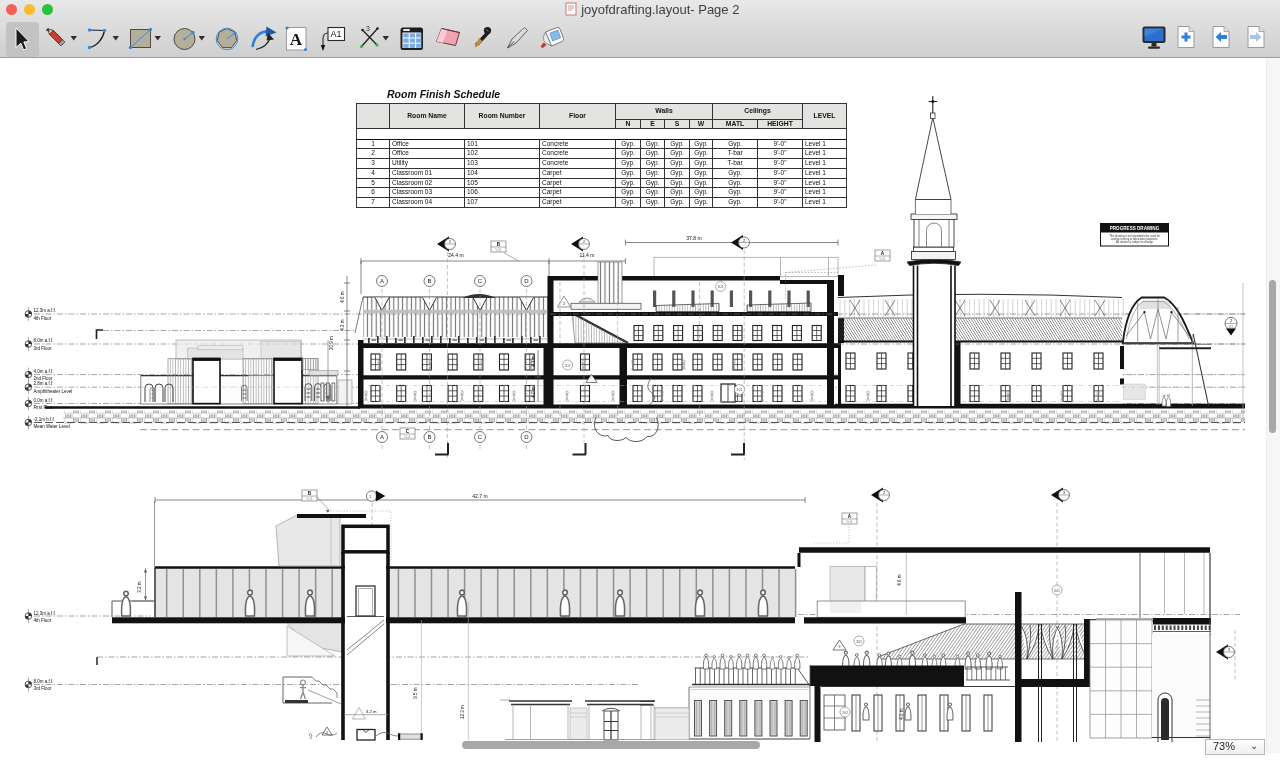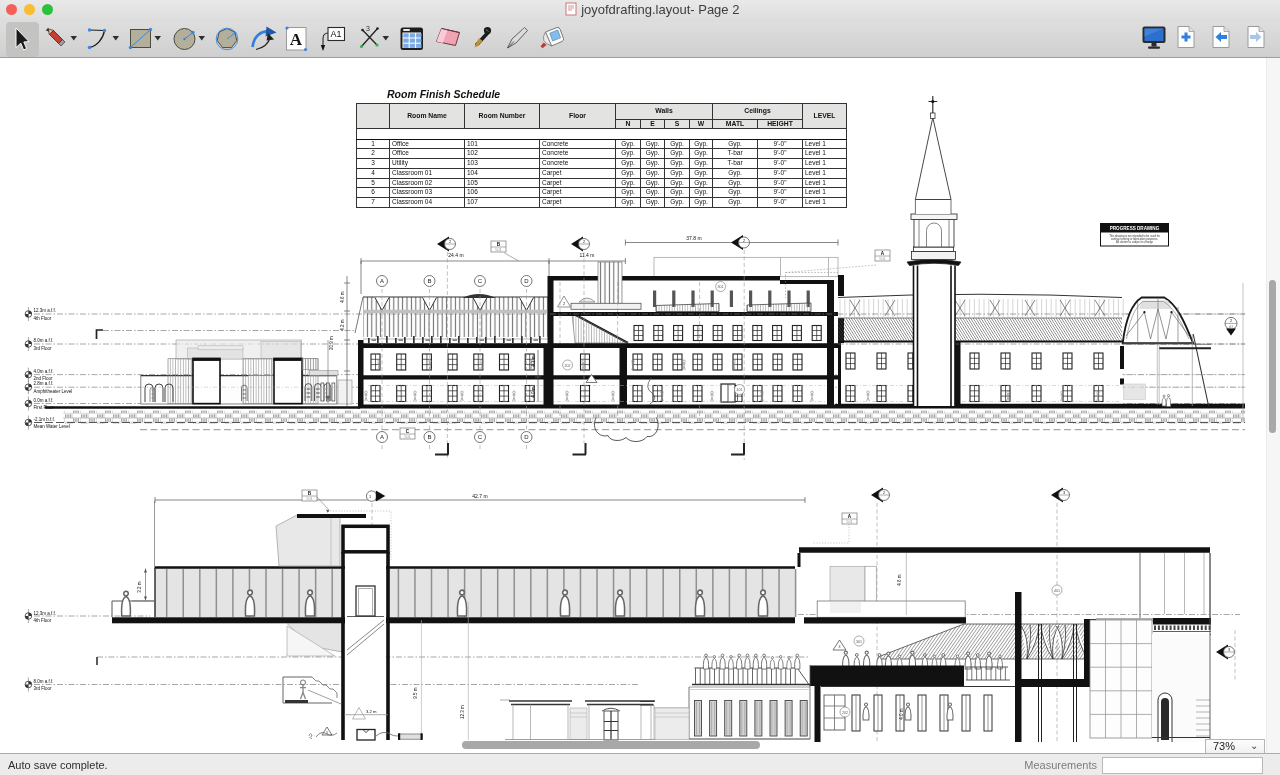--- a/index.html
+++ b/index.html
@@ -1153,18 +1153,13 @@
 <path d="M1189 4.5 v5 h5" fill="#e0e0e0" stroke="#9a9a9a" stroke-width="0.8"></path>
 <path d="M1186 10.5 v9 M1181.5 15 h9" stroke="#2f7fdd" stroke-width="3"></path>
 <path d="M1213 4.5 h11 l5 5 v16 h-16 z" fill="#fdfdfd" stroke="#9a9a9a" stroke-width="1"></path>
 <path d="M1224 4.5 v5 h5" fill="#e0e0e0" stroke="#9a9a9a" stroke-width="0.8"></path>
 <path d="M1215.5 15 l5.5 -5 v3 h6 v4 h-6 v3 z" fill="#2f7fdd"></path>
 <path d="M1248 4.5 h11 l5 5 v16 h-16 z" fill="#fdfdfd" stroke="#9a9a9a" stroke-width="1"></path>
 <path d="M1259 4.5 v5 h5" fill="#e0e0e0" stroke="#9a9a9a" stroke-width="0.8"></path>
 <path d="M1261.5 15 l-5.5 -5 v3 h-6 v4 h6 v3 z" fill="#a8c6e8"></path>
 </svg>
   </div>
-  <div class="statusbar">
-    <span class="auto">Auto save complete.</span>
-    <span class="meas">Measurements</span>
-    <input style="">
-  </div>
 </div>
 
 </body></html>

